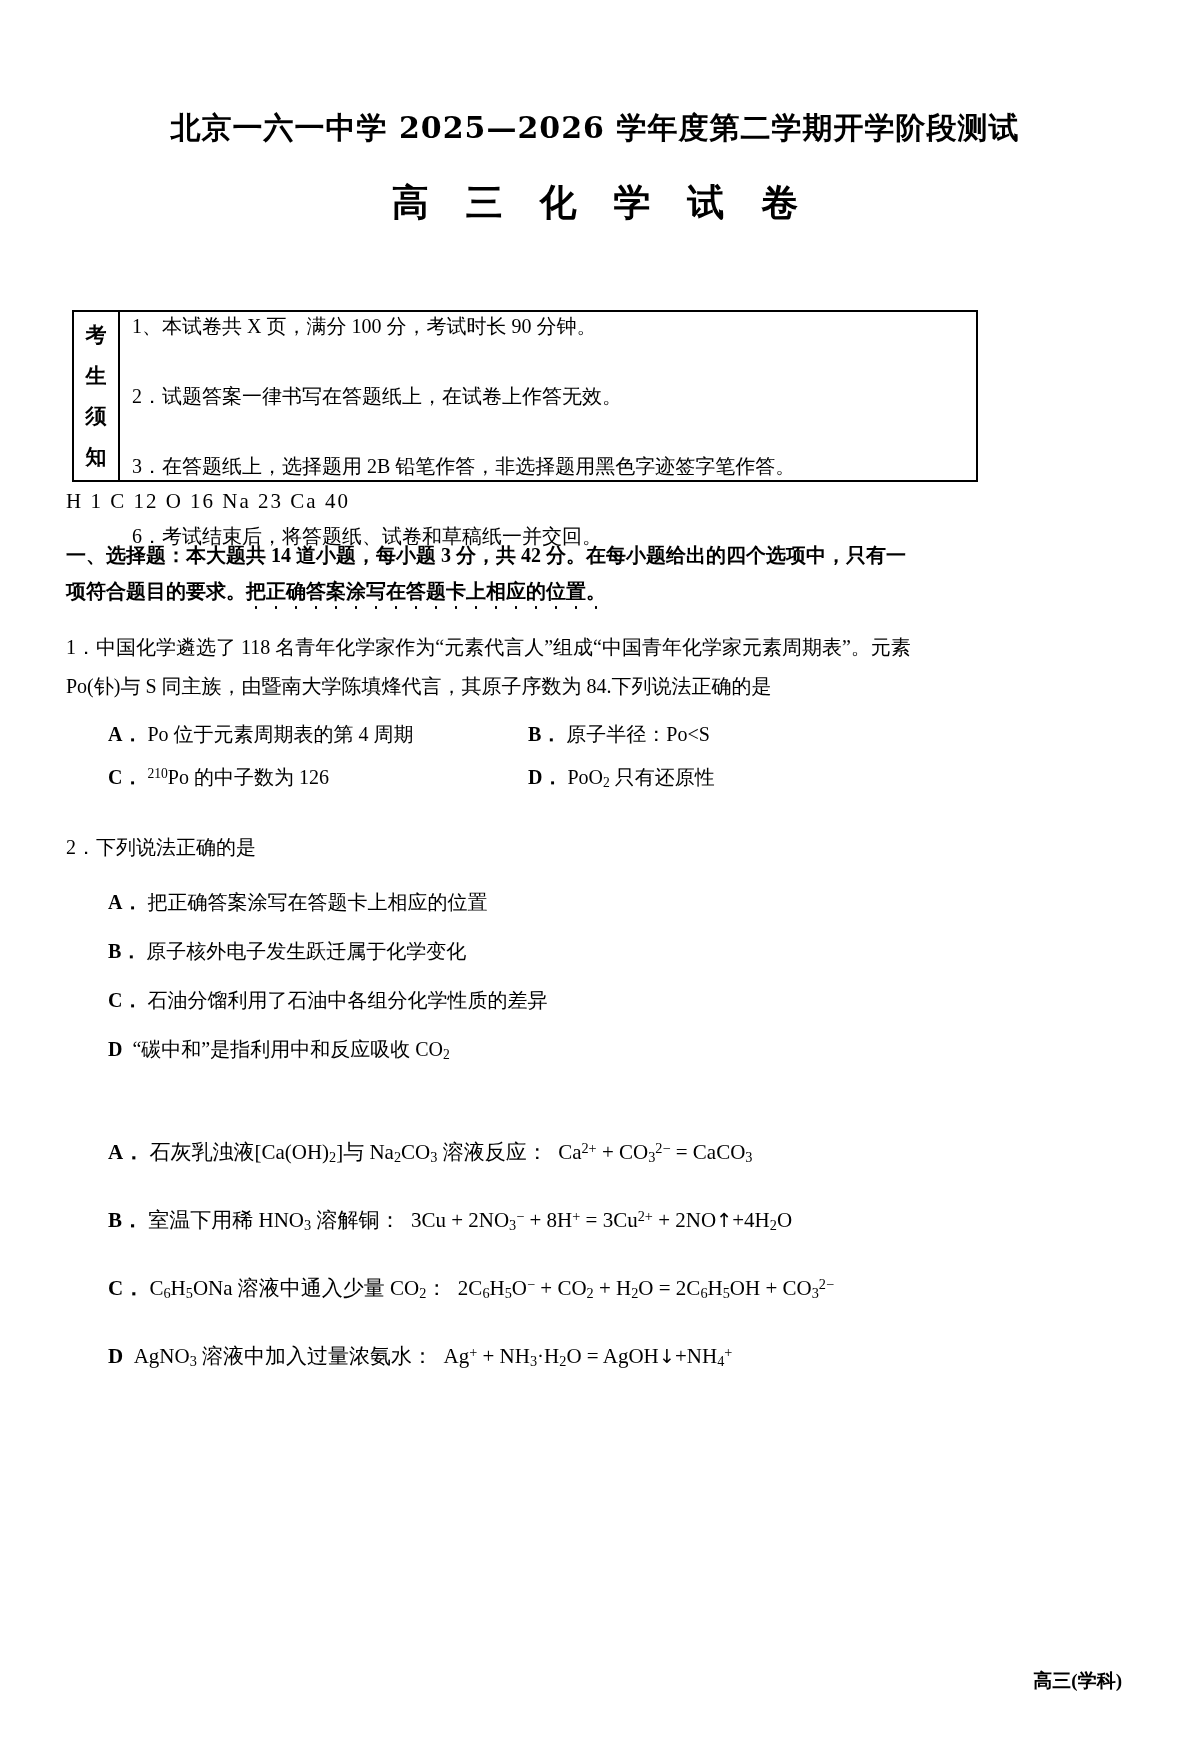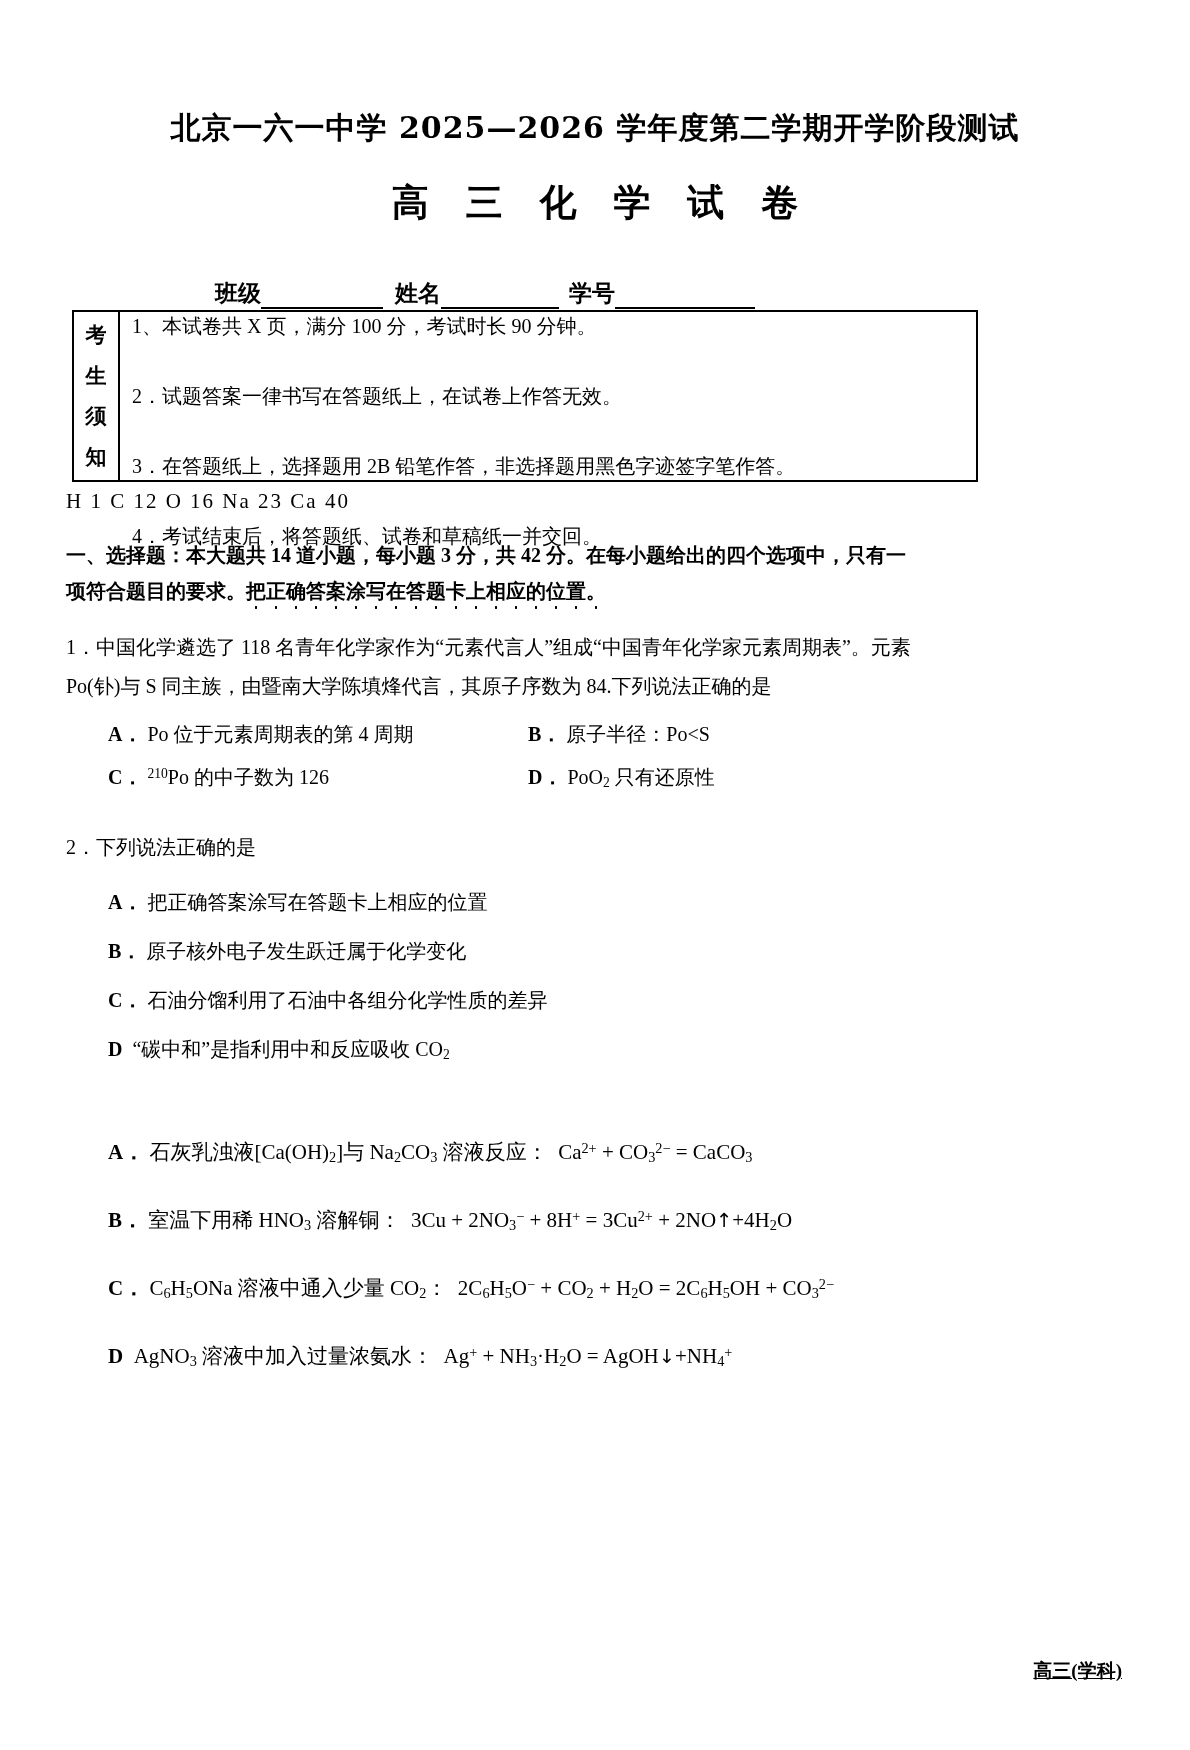--- a/index.html
+++ b/index.html
@@ -136,63 +136,46 @@
   .updown { font-family:"DejaVu Sans",sans-serif; font-size:0.92em; }
 
   .q1 { top:628px; }
   .q2 { top:828px; }
   .q3 { top:1098px; }
 
   .q3 .opt-block { margin-top:40px; font-size:21px; }
 
   
   .footer {
-    position:absolute; right:68px; bottom:66px;
+    position:absolute; right:68px; bottom:56px;
     font-size:19px; font-weight:bold;
     white-space:nowrap;
-    text-decoration:underline;
   }
 </style>
 </head>
 <body>
 
 <div class="page">
 
   <div class="doc-title">北京一六一中学 2025—2026 学年度第二学期开学阶段测试</div>
   <div class="doc-subtitle">高 三 化 学 试 卷</div>
 
-  <div class="info-line">
-    <div class="info-field">
-      <span class="info-label">班级</span>
-      <span class="info-rule r1"></span>
-    </div>
-    <span class="gap-a"></span>
-    <div class="info-field">
-      <span class="info-label">姓名</span>
-      <span class="info-rule r2"></span>
-    </div>
-    <span class="gap-b"></span>
-    <div class="info-field">
-      <span class="info-label">学号</span>
-      <span class="info-rule r3"></span>
-    </div>
-  </div>
 
   <div class="notice">
     <div class="notice-side">
       <span>考</span>
       <span>生</span>
       <span>须</span>
       <span>知</span>
     </div>
     <div class="notice-body">
       <div>1、本试卷共 X 页，满分 100 分，考试时长 90 分钟。</div>
       <div>2．试题答案一律书写在答题纸上，在试卷上作答无效。</div>
       <div>3．在答题纸上，选择题用 2B 铅笔作答，非选择题用黑色字迹签字笔作答。</div>
-      <div>4．考试结束后，将答题纸、试卷和草稿纸一并交回。</div>
+      <div>6．考试结束后，将答题纸、试卷和草稿纸一并交回。</div>
     </div>
   </div>
 
   <div class="masses">H 1 C 12 O 16 Na 23 Ca 40</div>
 
   <div class="section-head">
     <span>一、选择题：本大题共 14 道小题，每小题 3 分，共 42 分。在每小题给出的四个选项中，只有一</span><br>
     <span>项符合题目的要求。</span><span class="dotted">把正确答案涂写在答题卡上相应的位置。</span>
   </div>
 

